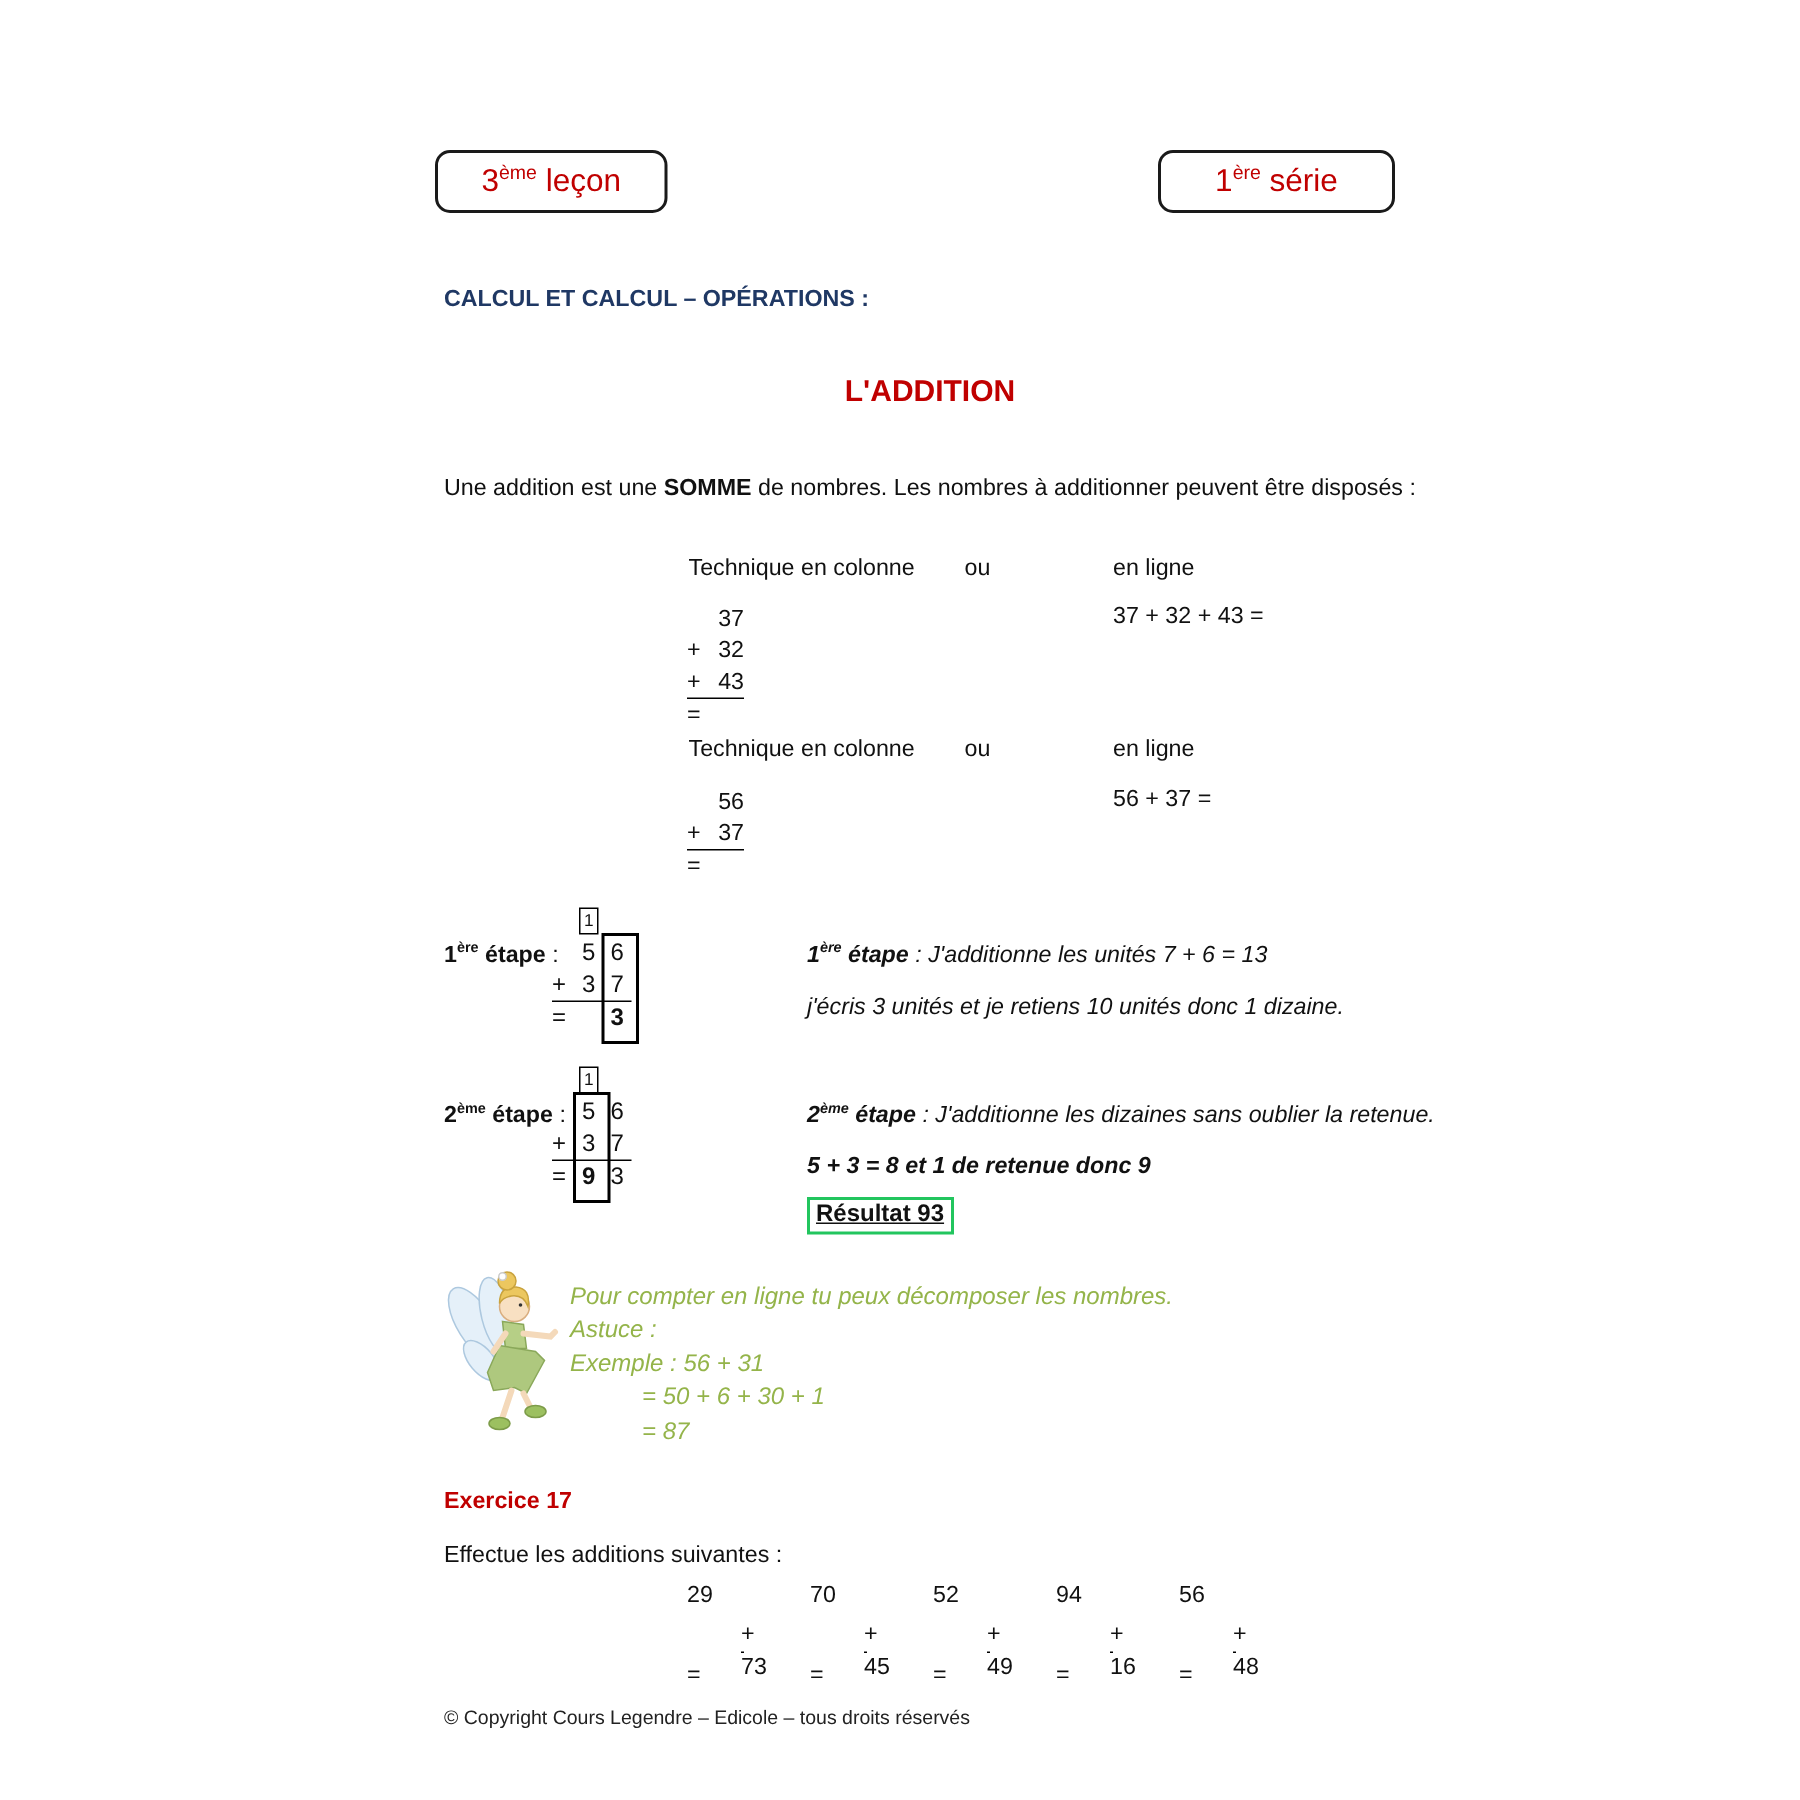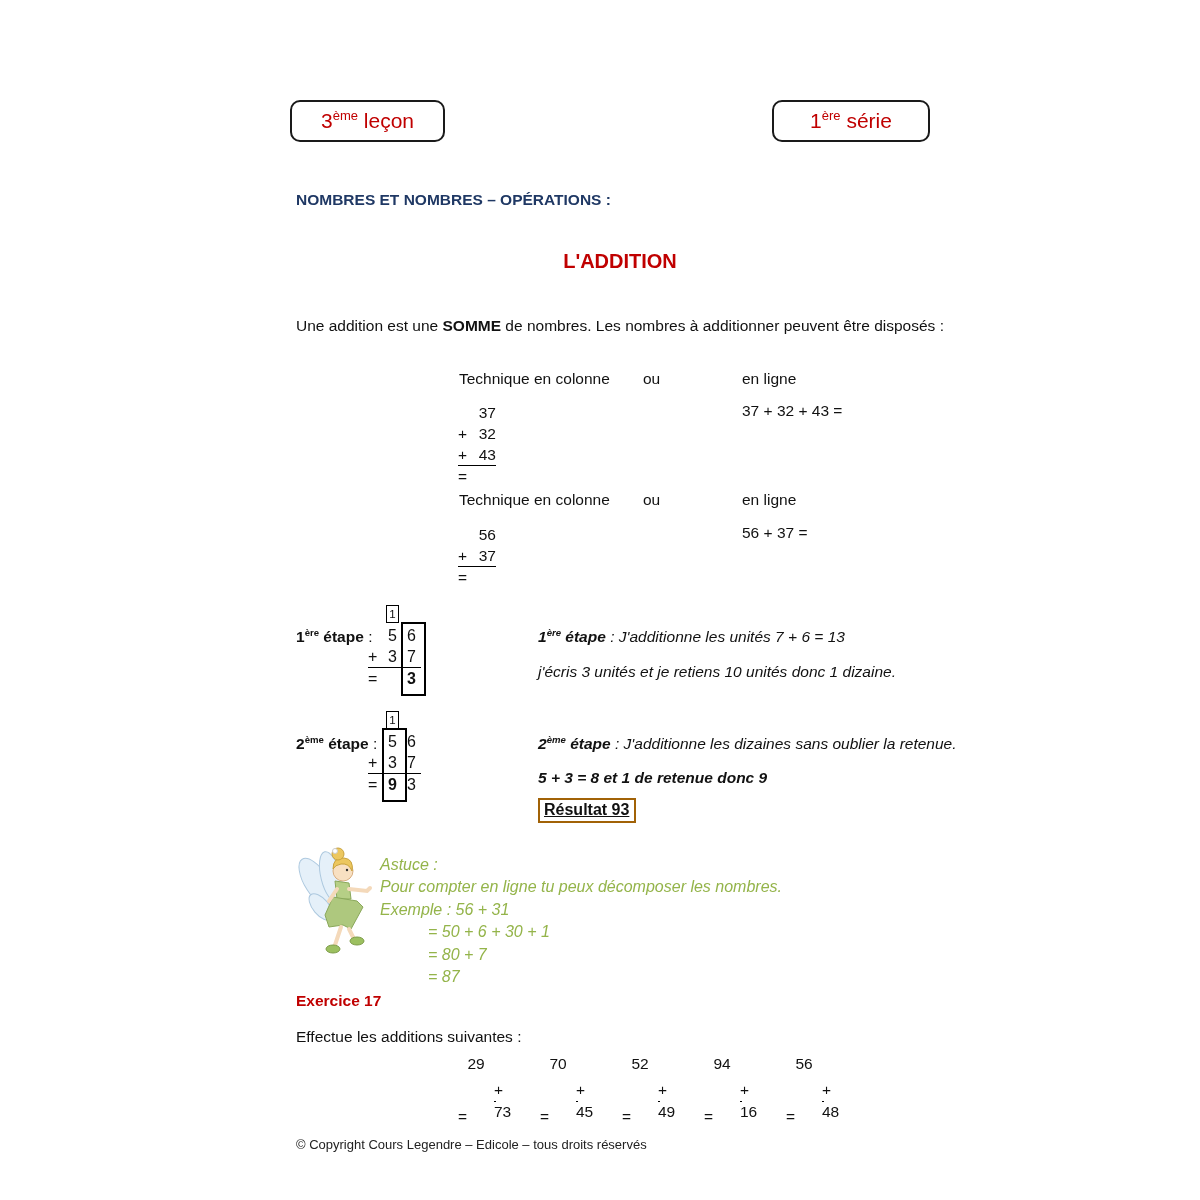--- a/index.html
+++ b/index.html
@@ -51,50 +51,50 @@
   .md  { width:19px; text-align:center; }
   .mrow.sum { border-top:1.6px solid #000; height:22px; line-height:22px; }
   .md.strong { font-weight:bold; }
   .colbox { position:absolute; top:17px; height:70px; width:21px; border:2px solid #000; pointer-events:none; }
   .mini1 .colbox { left:33px; }
   .mini2 .colbox { left:14px; }
 
   .step-desc { position:absolute; left:538px; font-size:15.5px; white-space:nowrap;font-style:italic; }
   .sd1a { top:628px; } .sd1b { top:663px; }
   .sd2a { top:735px; } .sd2b { top:769px; font-weight:bold; }
-  .result-box { position:absolute; left:538px; top:798px; border:2px solid #a16207; padding:1px 5px 2px 4px;
+  .result-box { position:absolute; left:538px; top:798px; border:2px solid #22c55e; padding:1px 5px 2px 4px;
                 font-size:16px; font-weight:bold; text-decoration:underline; }
 
   
   .fairy { position:absolute; left:291px; top:841px; }
   .astuce { position:absolute; left:380px; top:854px; color:#94b44a; font-style:italic; font-size:16px; line-height:22.4px; }
   .astuce .indent { margin-left:48px; }
 
   
   .ex-title { position:absolute; left:296px; top:992px; color:#c00000; font-weight:bold; font-size:15.5px; }
   .ex-instr { position:absolute; left:296px; top:1028px; font-size:15.5px; }
   .problems { position:absolute; left:458px; top:1051px; display:flex; gap:44px; font-size:15.5px; }
   .problem { width:38px; }
-  .ptop { height:25px; line-height:25px; text-align:center; padding-right:2px; }
+  .ptop { height:25px; line-height:25px; text-align:left; padding-right:2px; }
   .pbot { height:22px; line-height:22px; border-bottom:1.6px solid #000; margin-top:3px;margin-left:36px; }
   .peq  { height:22px; line-height:22px; margin-top:4px; }
 
   .footer { position:absolute; left:296px; top:1137px; font-size:13px; color:#222; }
   b, .bold { font-weight:bold; }
 </style>
 </head>
 <body>
 
 <div class="page">
 
   <div class="badge badge-left"><span>3</span><sup>ème</sup><span> leçon</span></div>
 
   <div class="badge badge-right"><span>1</span><sup>ère</sup><span> série</span></div>
 
-  <div class="section-header">NOMBRES ET NOMBRES – OPÉRATIONS :</div>
+  <div class="section-header">CALCUL ET CALCUL – OPÉRATIONS :</div>
   <div class="page-title">L'ADDITION</div>
 
   <div class="intro"><span>Une addition est une </span><b>SOMME</b><span> de nombres. Les nombres à additionner peuvent être disposés :</span></div>
 
   <div class="tech-labels t1">
     <span class="tl-col">Technique en colonne</span>
     <span class="tl-ou">ou</span>
     <span class="tl-line">en ligne</span>
   </div>
   <div class="coladd coladd1">
@@ -203,25 +203,24 @@
       <ellipse cx="42" cy="108" rx="7" ry="4" fill="#9cc060" stroke="#7d9c49"></ellipse>
       <ellipse cx="66" cy="100" rx="7" ry="4" fill="#9cc060" stroke="#7d9c49"></ellipse>
       <circle cx="52" cy="30" r="10" fill="#f8e0c2" stroke="#d9ae80" stroke-width="1"></circle>
       <path d="M42 28 Q42 16 53 17 Q63 18 61 30 Q58 22 50 23 Q44 24 42 28 Z" fill="#ecc75f" stroke="#c9a33e" stroke-width="1"></path>
       <circle cx="47" cy="13" r="6" fill="#ecc75f" stroke="#c9a33e"></circle>
       <circle cx="44" cy="10" r="2.5" fill="#ffffff" stroke="#cccccc"></circle>
       <circle cx="56" cy="29" r="1.2" fill="#333"></circle>
     </g>
   </svg>
   <div class="astuce">
+    <div>Pour compter en ligne tu peux décomposer les nombres.</div>
     <div>Astuce :</div>
-    <div>Pour compter en ligne tu peux décomposer les nombres.</div>
     <div>Exemple : 56 + 31</div>
     <div class="indent">= 50 + 6 + 30 + 1</div>
-    <div class="indent">= 80 + 7</div>
     <div class="indent">= 87</div>
   </div>
 
   <div class="ex-title">Exercice 17</div>
   <div class="ex-instr">Effectue les additions suivantes :</div>
   <div class="problems">
     <div class="problem">
       <div class="ptop">29</div>
       <div class="pbot">+ 73</div>
       <div class="peq">=</div>

